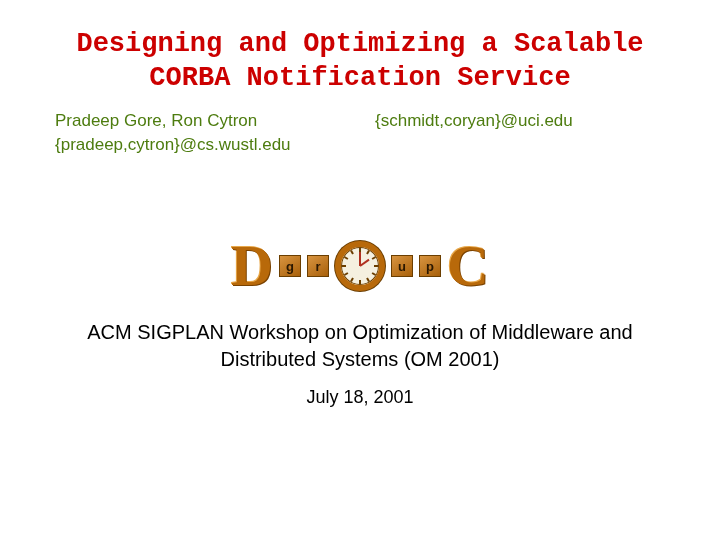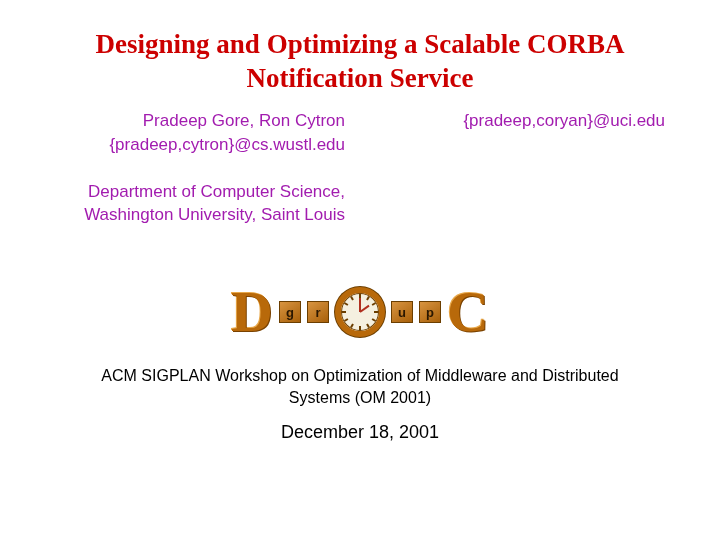--- a/index.html
+++ b/index.html
@@ -11,32 +11,32 @@
     overflow: hidden;
     position: relative;
   }
   .title {
     color: #cc0000;
     font-weight: bold;
     font-size: 27px;
     text-align: center;
     padding: 28px 40px 14px 40px;
     line-height: 1.25;
-    font-family: Liberation Serif, serif;
+    font-family: Liberation Mono, monospace;
   }
   .authors {
     display: flex;
     justify-content: space-between;
     padding: 0 55px;
     gap: 30px;
   }
   .author-col {
     flex: 1;
-    text-align: right;
-    color: #a21caf;
+    text-align: left;
+    color: #4d7c0f;
     font-size: 17px;
     line-height: 1.35;
   }
   .author-names { margin-bottom: 2px; }
   .author-email { margin-bottom: 24px; }
   .author-dept { }
   .logo-row {
     display: flex;
     justify-content: center;
     align-items: center;
@@ -97,42 +97,41 @@
     width: 2px;
     height: 4px;
     background: #6b3e00;
     left: 50%;
     top: 1px;
     transform-origin: 50% 18px;
   }
   .footer {
     text-align: center;
     color: #000;
-    font-size: 16px;
+    font-size: 20px;
     padding: 0 70px;
     line-height: 1.35;
   }
   .footer-date {
     margin-top: 12px;
     font-size: 18px;
   }
 </style>
 </head>
 <body>
 
 <div class="title">Designing and Optimizing a Scalable CORBA Notification Service</div>
 
 <div class="authors">
   <div class="author-col">
     <div class="author-names">Pradeep Gore, Ron Cytron</div>
     <div class="author-email">{pradeep,cytron}@cs.wustl.edu</div>
-    <div class="author-dept">Department of Computer Science, Washington University, Saint Louis</div>
   </div>
   <div class="author-col">
-    <div class="author-email">{pradeep,coryan}@uci.edu</div>
+    <div class="author-email">{schmidt,coryan}@uci.edu</div>
   </div>
 </div>
 
 <div class="logo-row">
   <span class="big-letter">D</span>
   <span class="small-box">g</span>
   <span class="small-box">r</span>
   <span class="clock">
     <span class="tick" style="transform:translateX(-50%) rotate(0deg)"></span>
     <span class="tick" style="transform:translateX(-50%) rotate(30deg)"></span>
@@ -146,13 +145,13 @@
     <span class="tick" style="transform:translateX(-50%) rotate(270deg)"></span>
     <span class="tick" style="transform:translateX(-50%) rotate(300deg)"></span>
     <span class="tick" style="transform:translateX(-50%) rotate(330deg)"></span>
   </span>
   <span class="small-box">u</span>
   <span class="small-box">p</span>
   <span class="big-letter">C</span>
 </div>
 
 <div class="footer">ACM SIGPLAN Workshop on Optimization of Middleware and Distributed Systems (OM 2001)</div>
-<div class="footer footer-date">December 18, 2001</div>
+<div class="footer footer-date">July 18, 2001</div>
 
 </body></html>

